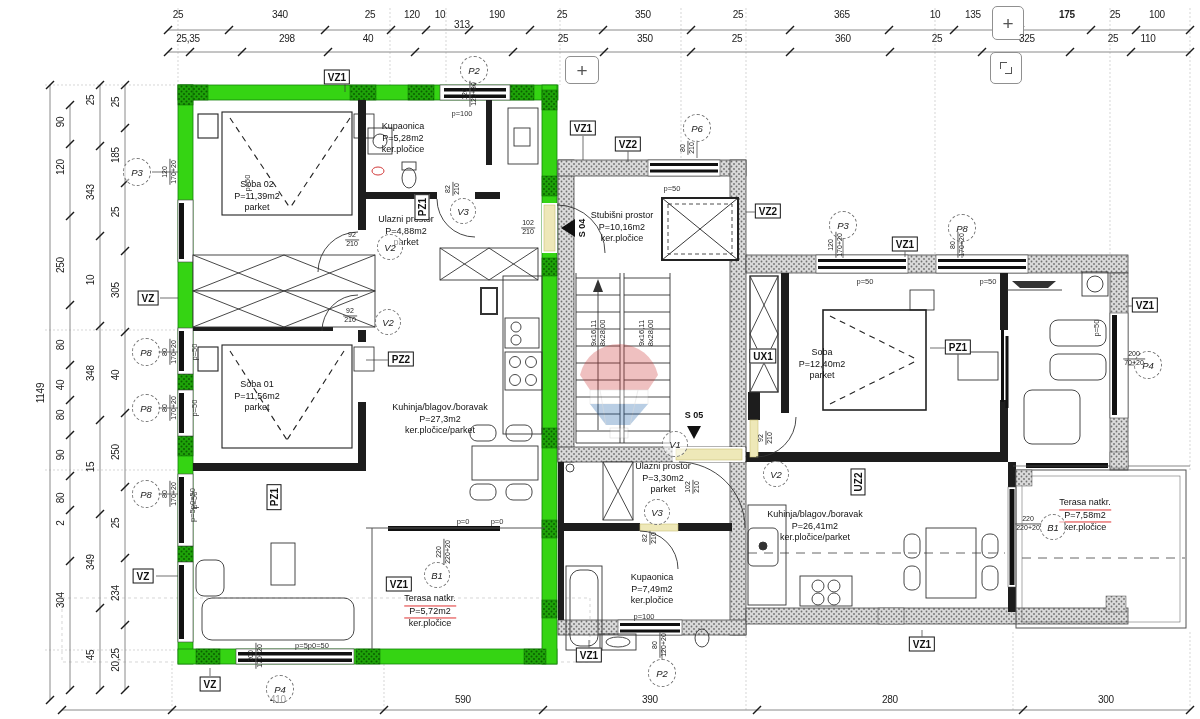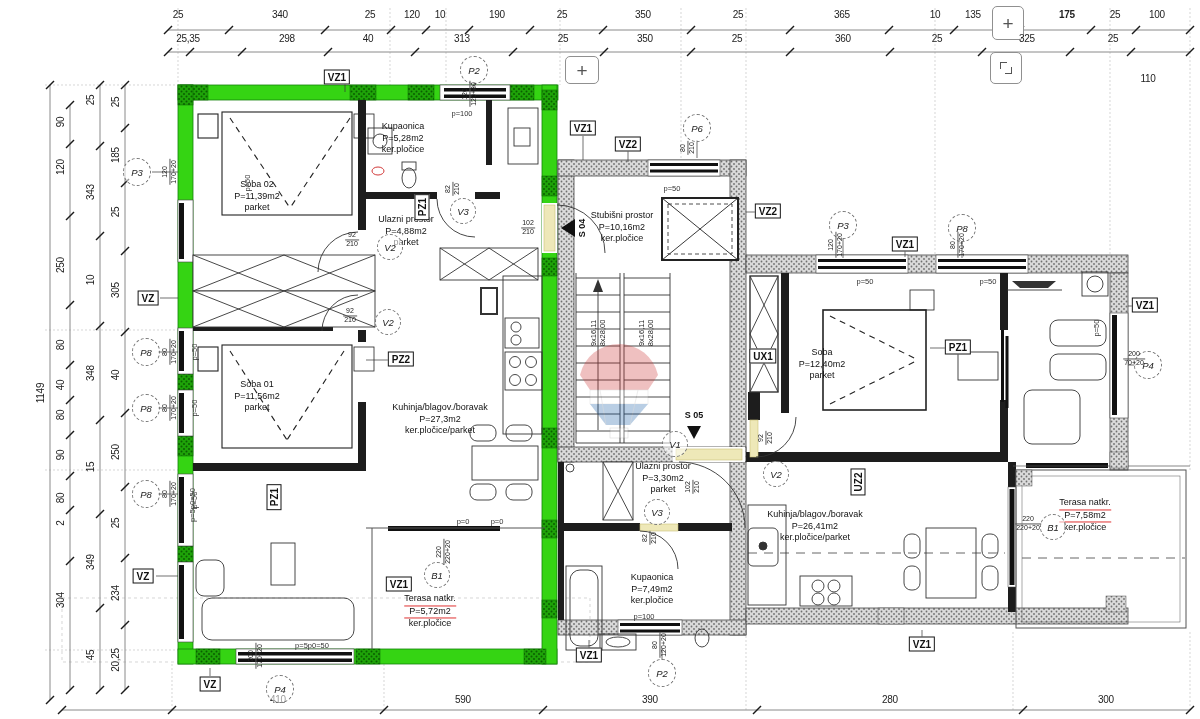--- a/index.html
+++ b/index.html
@@ -488,29 +488,29 @@
       <div class="t dim" style="left: 738px; top: 14px;">25</div>
       <div class="t dim" style="left: 842px; top: 14px;">365</div>
       <div class="t dim" style="left: 935px; top: 14px;">10</div>
       <div class="t dim" style="left: 973px; top: 14px;">135</div>
       <div class="t dim" style="left: 1067px; top: 14px; font-weight: bold;">175</div>
       <div class="t dim" style="left: 1115px; top: 14px;">25</div>
       <div class="t dim" style="left: 1157px; top: 14px;">100</div>
       <div class="t dim" style="left: 188px; top: 38px;">25,35</div>
       <div class="t dim" style="left: 287px; top: 38px;">298</div>
       <div class="t dim" style="left: 368px; top: 38px;">40</div>
-      <div class="t dim" style="left: 462px; top: 38px;">313</div>
+      <div class="t dim" style="left: 462px; top: 24px;">313</div>
       <div class="t dim" style="left: 563px; top: 38px;">25</div>
       <div class="t dim" style="left: 645px; top: 38px;">350</div>
       <div class="t dim" style="left: 737px; top: 38px;">25</div>
       <div class="t dim" style="left: 843px; top: 38px;">360</div>
       <div class="t dim" style="left: 937px; top: 38px;">25</div>
       <div class="t dim" style="left: 1027px; top: 38px;">325</div>
       <div class="t dim" style="left: 1113px; top: 38px;">25</div>
-      <div class="t dim" style="left: 1148px; top: 38px; margin-top: 40px;">110</div>
+      <div class="t dim" style="left: 1148px; top: 38px;">110</div>
       <div class="t dim r90" style="left: 40px; top: 393px;">1149</div>
       <div class="t dim r90" style="left: 60px; top: 122px;">90</div>
       <div class="t dim r90" style="left: 60px; top: 167px;">120</div>
       <div class="t dim r90" style="left: 60px; top: 265px;">250</div>
       <div class="t dim r90" style="left: 60px; top: 345px;">80</div>
       <div class="t dim r90" style="left: 60px; top: 385px;">40</div>
       <div class="t dim r90" style="left: 60px; top: 415px;">80</div>
       <div class="t dim r90" style="left: 60px; top: 455px;">90</div>
       <div class="t dim r90" style="left: 60px; top: 498px;">80</div>
       <div class="t dim r90" style="left: 60px; top: 523px;">2</div>

